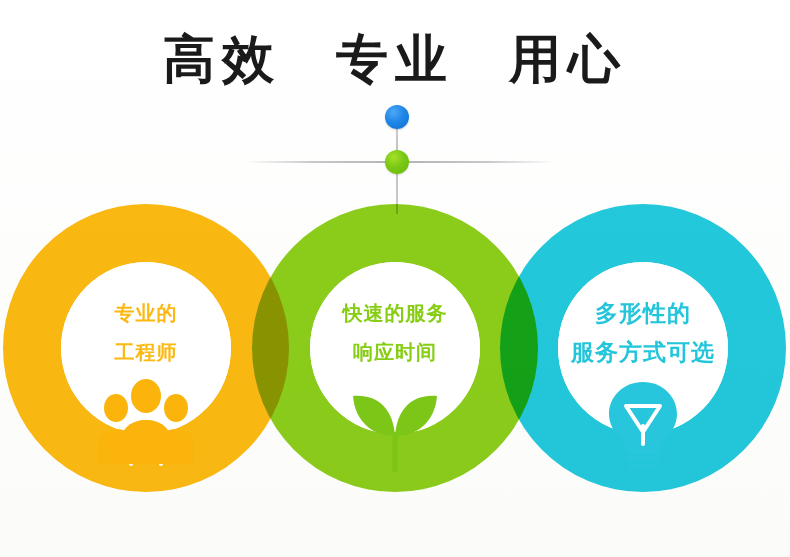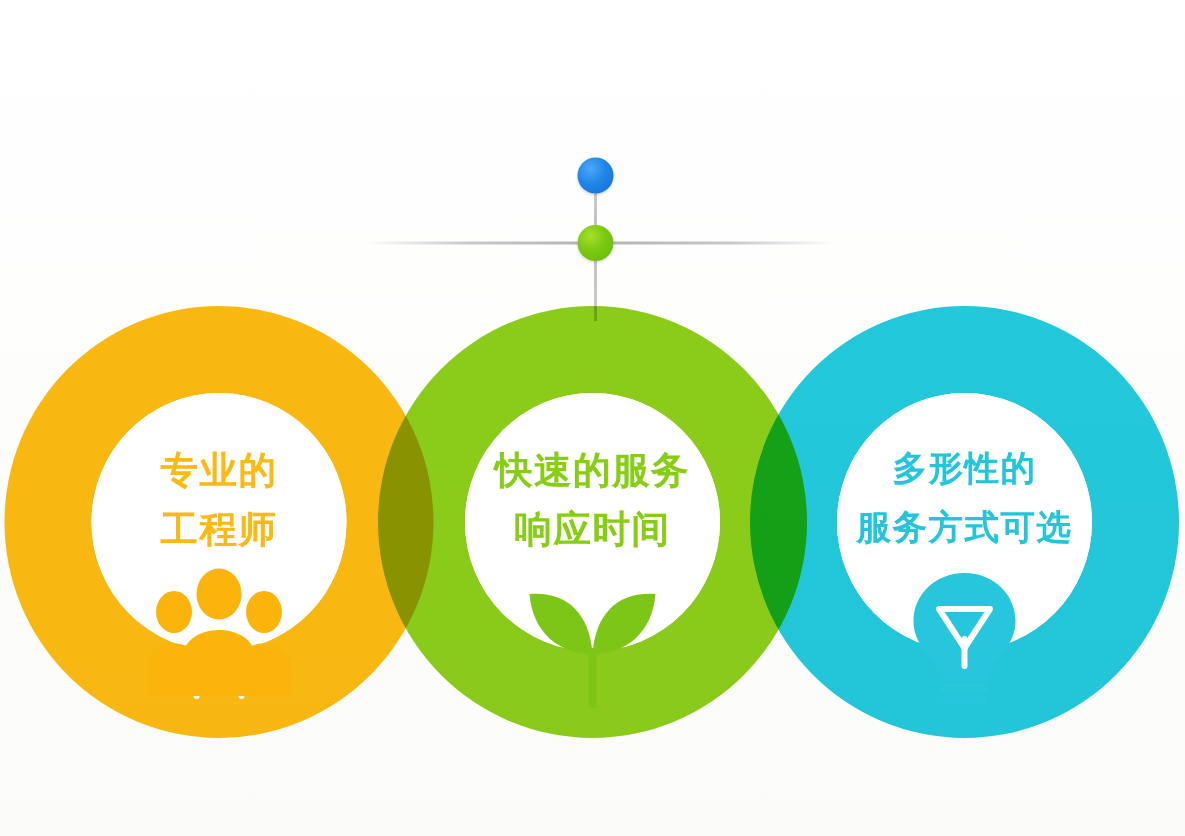--- a/index.html
+++ b/index.html
@@ -148,21 +148,21 @@
   .card-1 { left: 3px; }
   .card-2 { left: 252px; }
   .card-3 { left: 500px; }
 
   .card-label {
     position: absolute;
     left: 0;
     top: 90px;
     width: 286px;
     text-align: center;
-    font-size: 25px;
+    font-size: 20px;
     line-height: 39px;
     font-weight: 700;
     letter-spacing: 1px;
     white-space: nowrap;
     user-select: none;
     font-family: "DejaVu Sans", "Liberation Sans", sans-serif;
   }
   .card-label .l2 { display: block; text-align: center; }
   .label-orange { color: #fcb913; text-shadow: 0 1px 0 rgba(255,255,255,.9); }
   .label-green  { color: #86cd14; text-shadow: 0 1px 0 rgba(255,255,255,.9); }
@@ -180,20 +180,27 @@
     align-items: flex-start;
     justify-content: center;
   }
   .card-icon svg { display: block; overflow: visible; }
 </style>
 </head>
 <body>
 
 <div id="stage">
 
+  <div class="headline">
+    <span class="seg">高效</span>
+    <span class="gap"></span>
+    <span class="seg">专业</span>
+    <span class="gap"></span>
+    <span class="seg">用心</span>
+  </div>
 
   <div class="connector">
     <div class="conn-hline"></div>
     <div class="conn-vline"></div>
     <div class="dot-blue"></div>
     <div class="dot-green"></div>
   </div>
 
   <div class="rings">
     <div class="ring ring-orange"></div>

